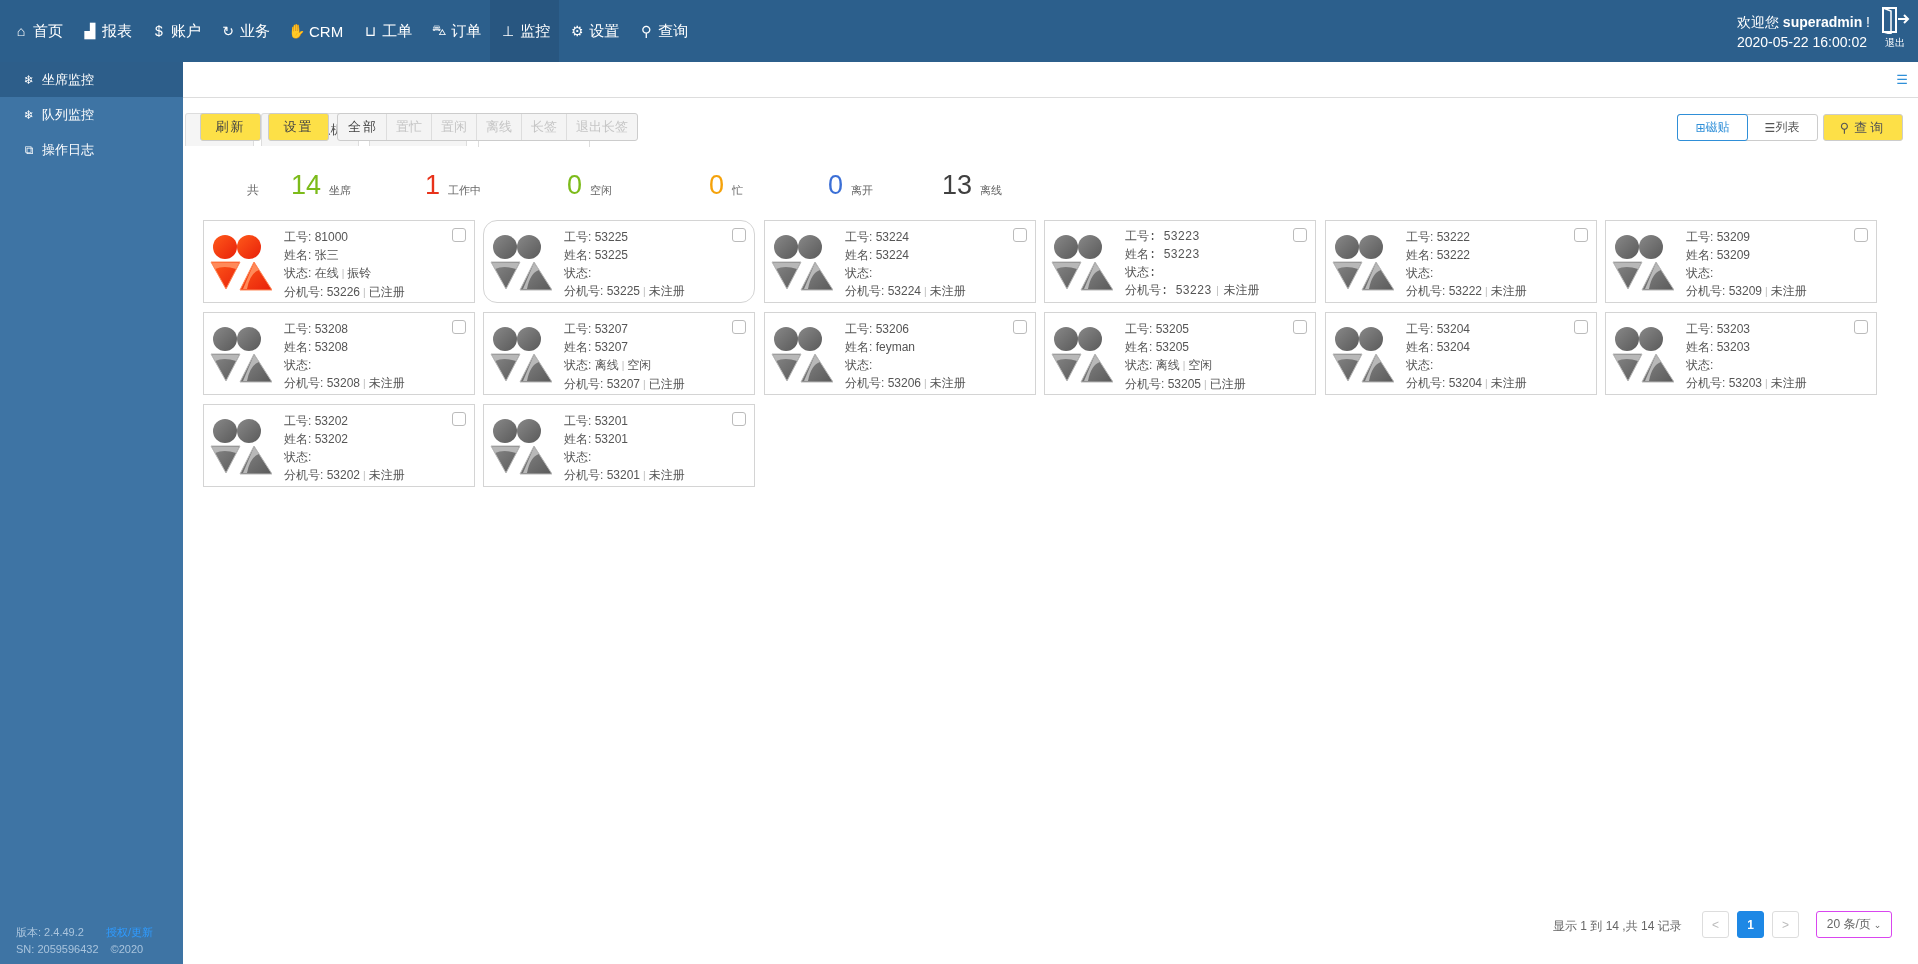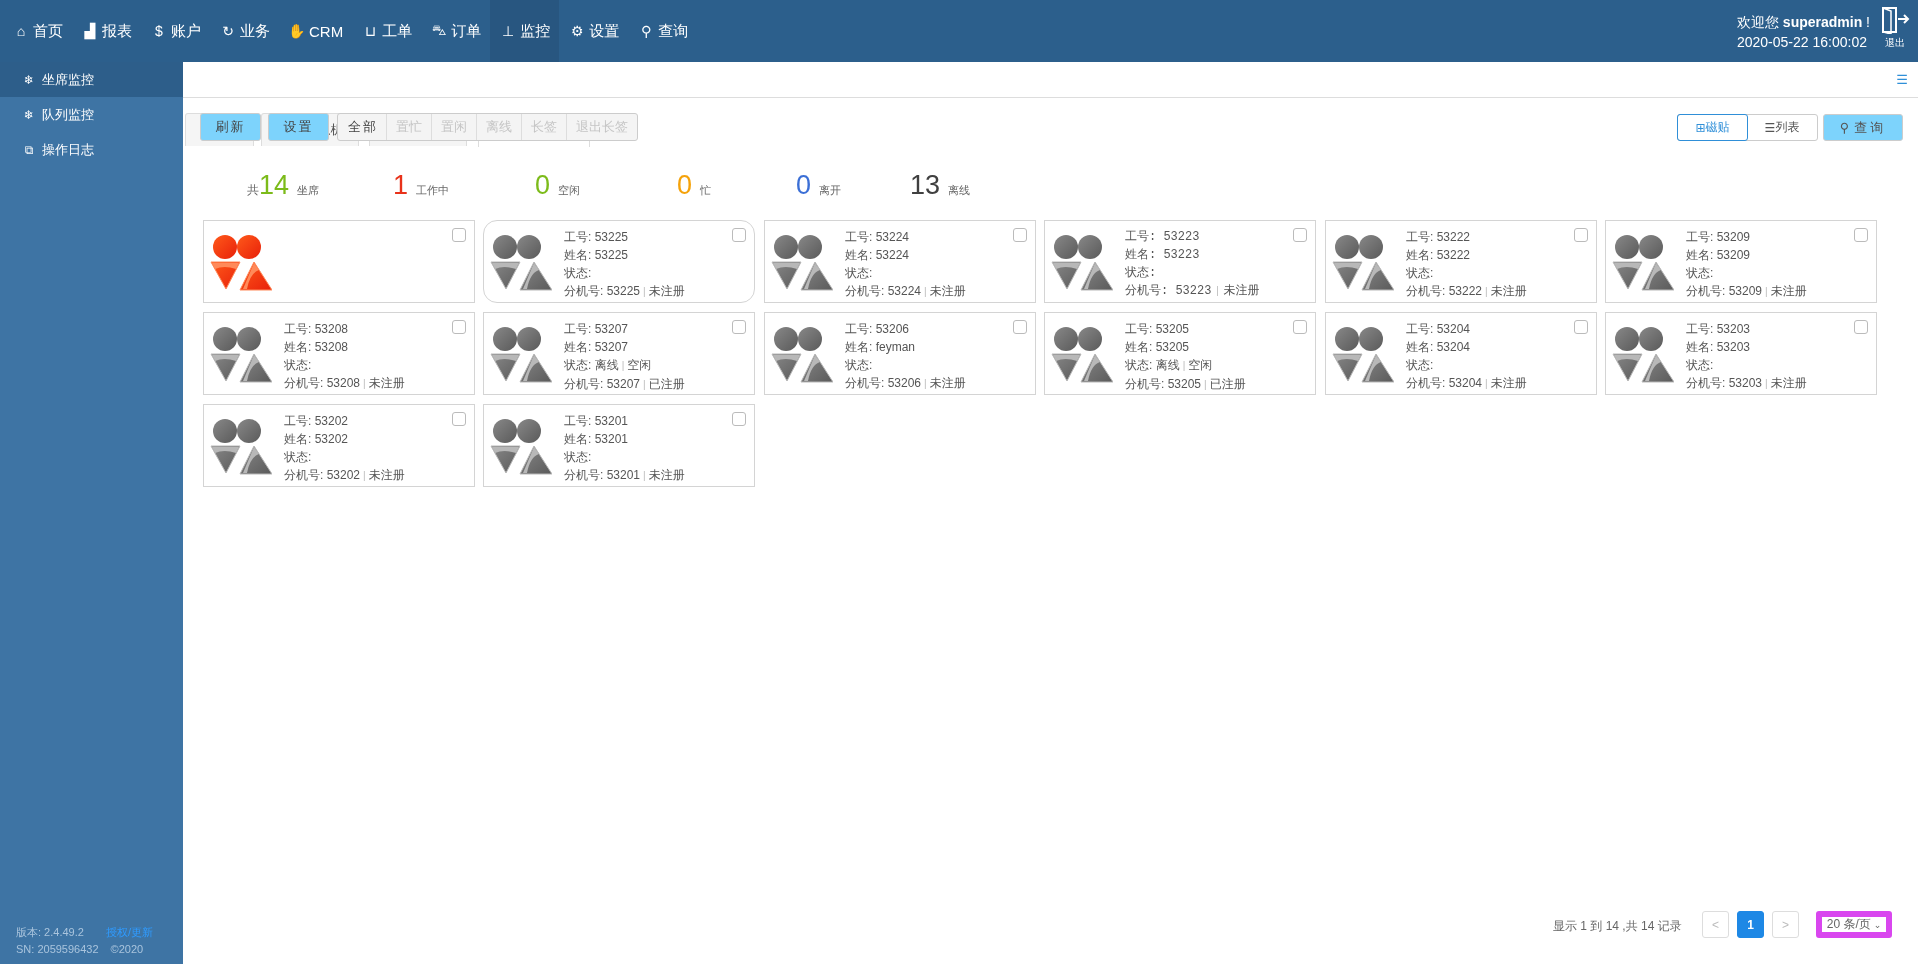--- a/index.html
+++ b/index.html
@@ -29,47 +29,47 @@
   
   .tabs { position: absolute; left: 183px; top: 62px; width: 1735px; height: 36px; border-bottom: 1px solid #ddd; background: #fff; }
   .tab { position: absolute; top: 3px; height: 33px; border: 1px solid #ddd; border-bottom: none; border-radius: 3px 3px 0 0; background: #f5f5f5; font-size: 13px; color: #555; display: flex; align-items: center; padding: 0 14px; cursor: pointer; margin-top: 48px; }
   .tab.active { background: #fff; color: #2f8fd8; height: 34px; }
   .tab .ic { margin-right: 6px; font-size: 12px; color: #888; }
   .tab.active .ic { color: #2f8fd8; }
   .tab .close { margin-left: 6px; color: #999; font-size: 13px; }
   .tabs-menu { position: absolute; right: 10px; top: 10px; color: #2f8fd8; font-size: 13px; cursor: pointer; }
 
   
-  .btn { position: absolute; height: 28px; border: 1px solid #ccc; border-radius: 3px; background: #7dd3fc; font-size: 13px; color: #444; display: flex; align-items: center; justify-content: center; cursor: pointer; letter-spacing: 2px; }
+  .btn { position: absolute; height: 28px; border: 1px solid #ccc; border-radius: 3px; background: #fde047; font-size: 13px; color: #444; display: flex; align-items: center; justify-content: center; cursor: pointer; letter-spacing: 2px; }
   .btn-group { position: absolute; left: 337px; top: 113px; height: 28px; display: flex; border: 1px solid #ccc; border-radius: 3px; background: #f4f4f4; }
   .btn-group .g { height: 26px; display: flex; align-items: center; justify-content: center; font-size: 13px; color: #c5c5c5; border-left: 1px solid #ddd; padding: 0 9px; cursor: pointer; }
   .btn-group .g:first-child { border-left: none; color: #444; letter-spacing: 2px; padding: 0 8px 0 10px; }
   .view-group { position: absolute; left: 1677px; top: 114px; height: 27px; display: flex; border: 1px solid #ccc; border-radius: 3px; background: #fff; }
   .view-group .v { width: 70px; display: flex; align-items: center; justify-content: center; font-size: 12px; color: #555; cursor: pointer; }
   .view-group .v.active { border: 1px solid #2f8fd8; border-radius: 3px; color: #2f8fd8; margin: -1px; width: 71px; }
   .search-btn { left: 1823px; top: 114px; width: 80px; height: 27px; font-size: 13px; color: #555; letter-spacing: 3px; }
 
   
   .stat { position: absolute; top: 170px; display: flex; align-items: baseline; }
-  .stat .num { font-size: 27px; line-height: 30px; }
+  .stat .num { font-size: 27px; line-height: 30px; margin-left: 32px; }
   .stat .lbl { font-size: 11px; color: #666; margin-left: 8px; }
   .stat .pre { font-size: 12px; color: #666; }
 
   
   .card { position: absolute; width: 272px; height: 83px; border: 1px solid #d4d4d4; background: #fff; }
   .card .avatar { position: absolute; left: 6px; top: 12px; width: 62px; height: 60px; }
   .card .info { position: absolute; left: 80px; top: 7px; font-size: 12px; line-height: 18px; color: #555; }
   .card .sep { color: #bbb; margin: 0 3px; font-size: 10px; }
   .card .chk { position: absolute; right: 8px; top: 7px; width: 14px; height: 14px; border: 1px solid #bbb; border-radius: 3px; background: #fff; cursor: pointer; }
 
   
   .pager-info { position: absolute; left: 1553px; top: 918px; font-size: 12px; color: #666; }
   .pbtn { position: absolute; top: 911px; width: 27px; height: 27px; border: 1px solid #ddd; border-radius: 3px; background: #fff; display: flex; align-items: center; justify-content: center; color: #bbb; font-size: 12px; cursor: pointer; }
   .pbtn.cur { background: #1e88e5; color: #fff; border-color: #1e88e5; font-weight: bold; }
-  .pagesize { position: absolute; left: 1816px; top: 911px; width: 76px; height: 27px; border: 6px solid #d946ef; border-radius: 3px; display: flex; align-items: center; justify-content: center; font-size: 12px; color: #666; cursor: pointer; }
+  .pagesize { position: absolute; left: 1816px; top: 911px; width: 76px; height: 27px; border: 1px solid #d946ef; border-radius: 3px; display: flex; align-items: center; justify-content: center; font-size: 12px; color: #666; cursor: pointer; }
 </style>
 </head>
 <body>
 
 <div class="topbar">
   <div class="nav">
     <div class="nav-item">
         <span class="ic">⌂</span>
         <span>首页</span>
       </div>
@@ -230,20 +230,26 @@
 <div id="cards">
     <div class="card" style="left: 203px; top: 220px;">
       <svg class="avatar" viewBox="0 0 62 60">
         <circle cx="15" cy="14" r="12" fill="url(#gRed)"></circle>
         <circle cx="39" cy="14" r="12" fill="url(#gRed)"></circle>
         <path d="M1 29 H30 L16 56 Z" fill="url(#gRed)" stroke="#ff8a5a" stroke-width="1"></path>
         <path d="M2 30 H29 L26 36 Q14 32 5 36 Z" fill="#ff8a5a"></path>
         <path d="M44 29 L62 57 H30 Z" fill="url(#gRed)" stroke="#ff8a5a" stroke-width="1"></path>
         <path d="M44 30 L33 56 H37 Q40 40 49 37 Z" fill="#ff8a5a"></path>
       </svg>
+      <div class="info">
+        <div><span>工号: </span><span>81000</span></div>
+        <div><span>姓名: </span><span>张三</span></div>
+        <div><span>状态: </span><span>在线</span><span class="sep">|</span><span>振铃</span></div>
+        <div><span>分机号: </span><span>53226</span><span class="sep">|</span><span>已注册</span></div>
+      </div>
       <div class="chk"></div>
     </div>
     <div class="card" style="left: 483px; top: 220px; border-radius: 14px;">
       <svg class="avatar" viewBox="0 0 62 60">
         <circle cx="15" cy="14" r="12" fill="url(#gGray)"></circle>
         <circle cx="39" cy="14" r="12" fill="url(#gGray)"></circle>
         <path d="M1 29 H30 L16 56 Z" fill="url(#gGray)" stroke="#b8b8b8" stroke-width="1"></path>
         <path d="M2 30 H29 L26 36 Q14 32 5 36 Z" fill="#b8b8b8"></path>
         <path d="M44 29 L62 57 H30 Z" fill="url(#gGray)" stroke="#b8b8b8" stroke-width="1"></path>
         <path d="M44 30 L33 56 H37 Q40 40 49 37 Z" fill="#b8b8b8"></path>

